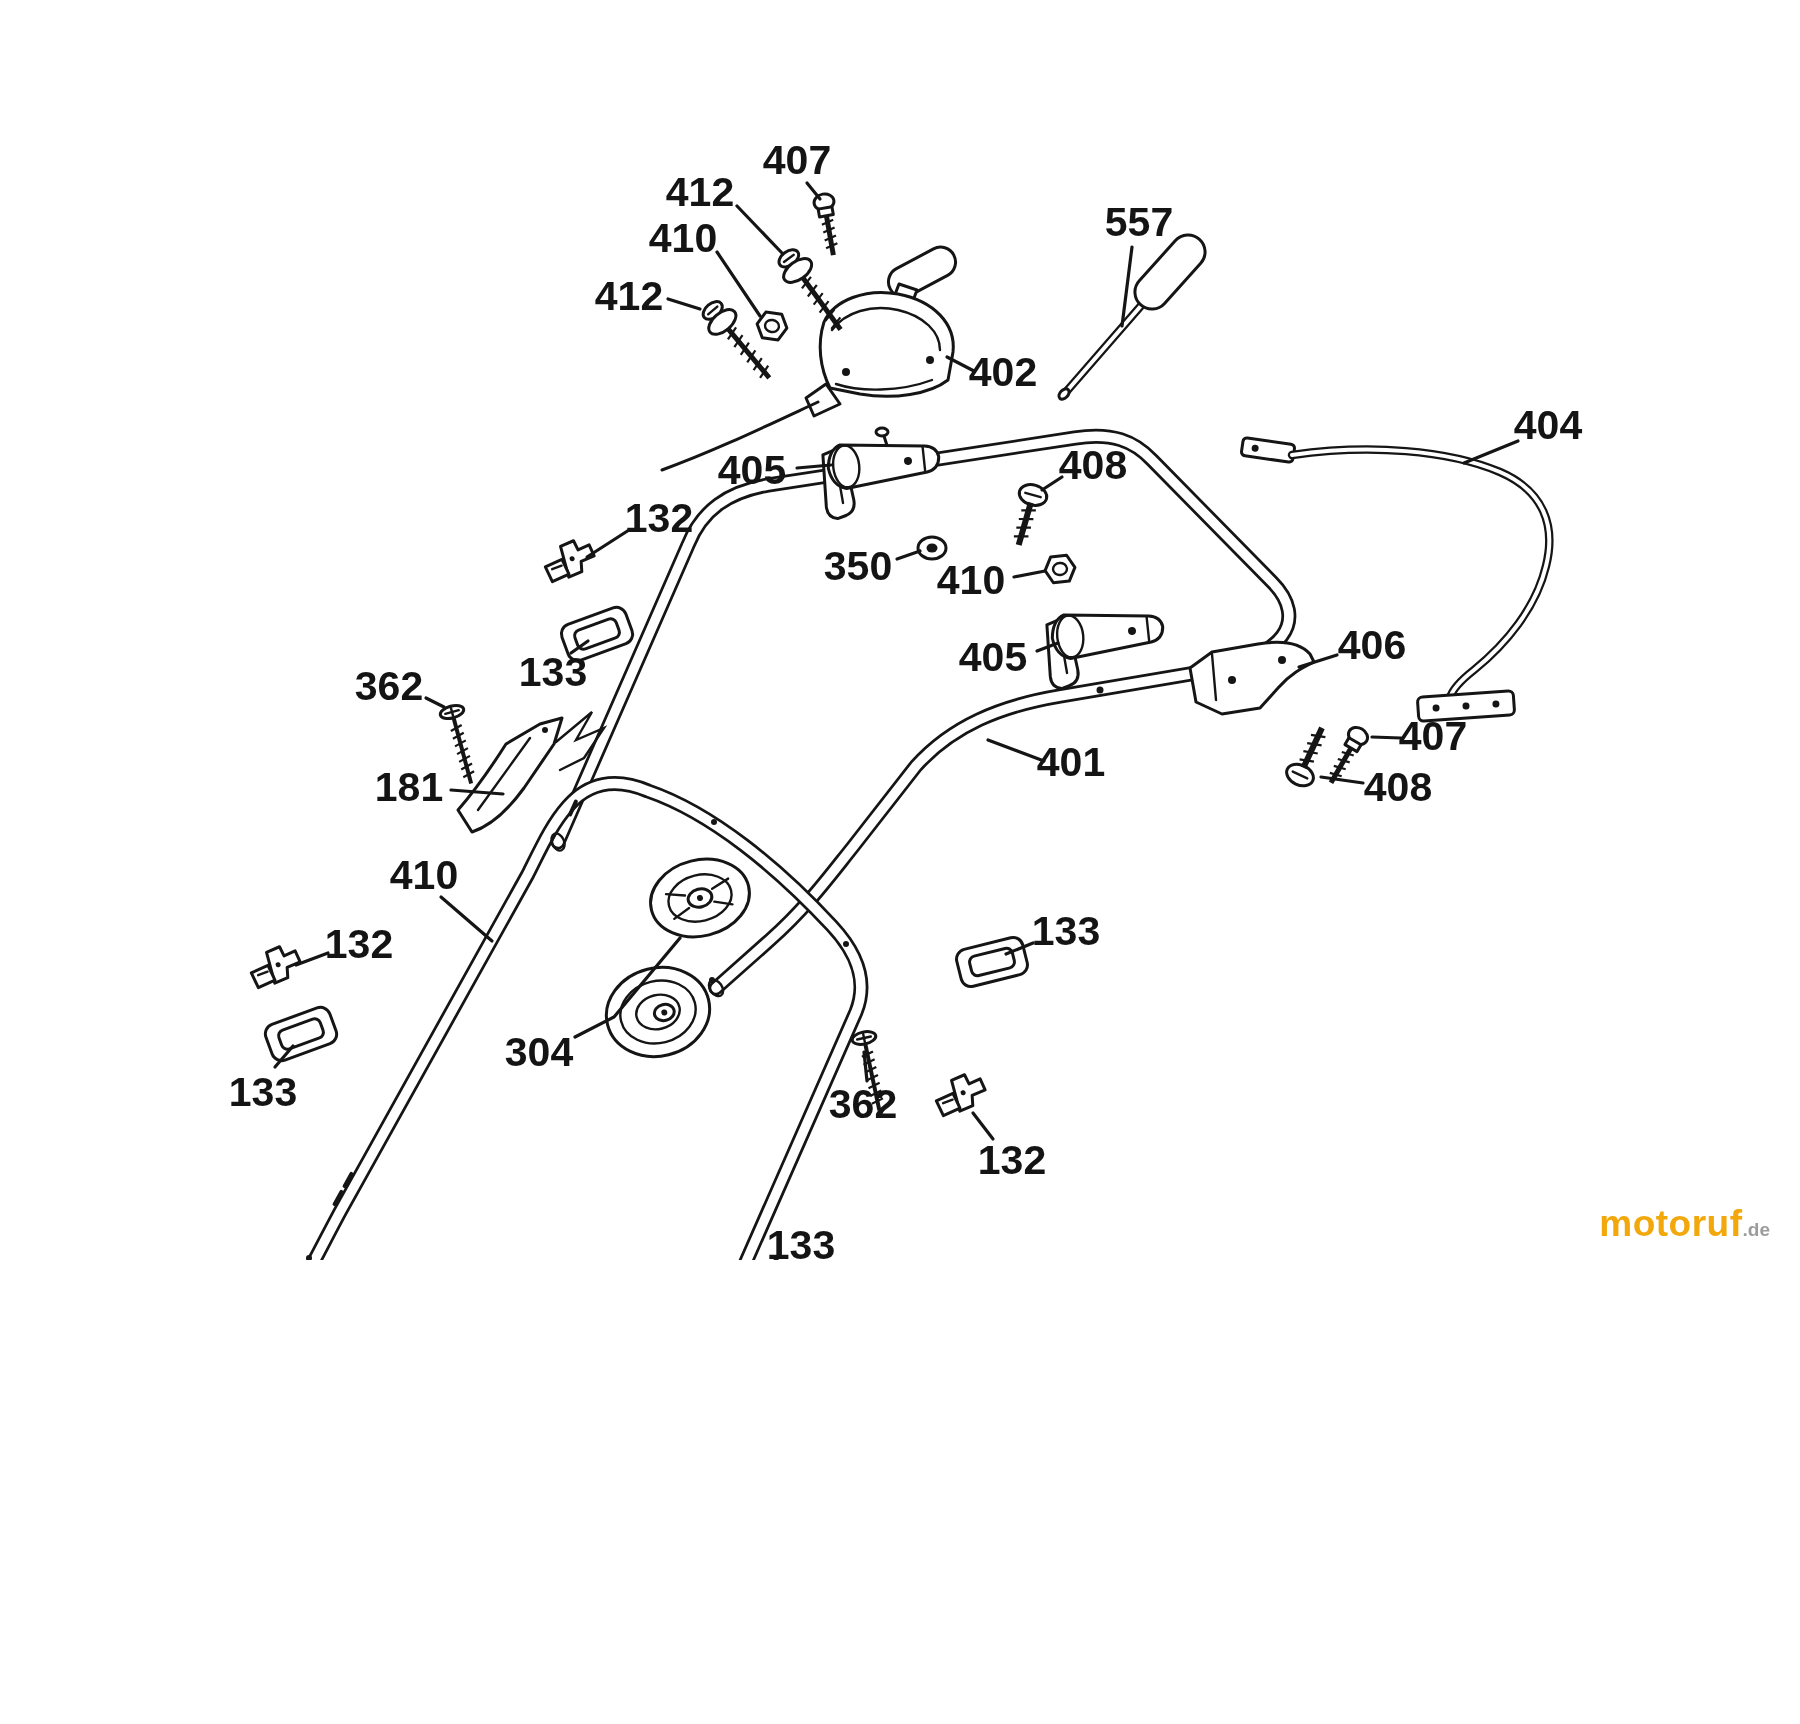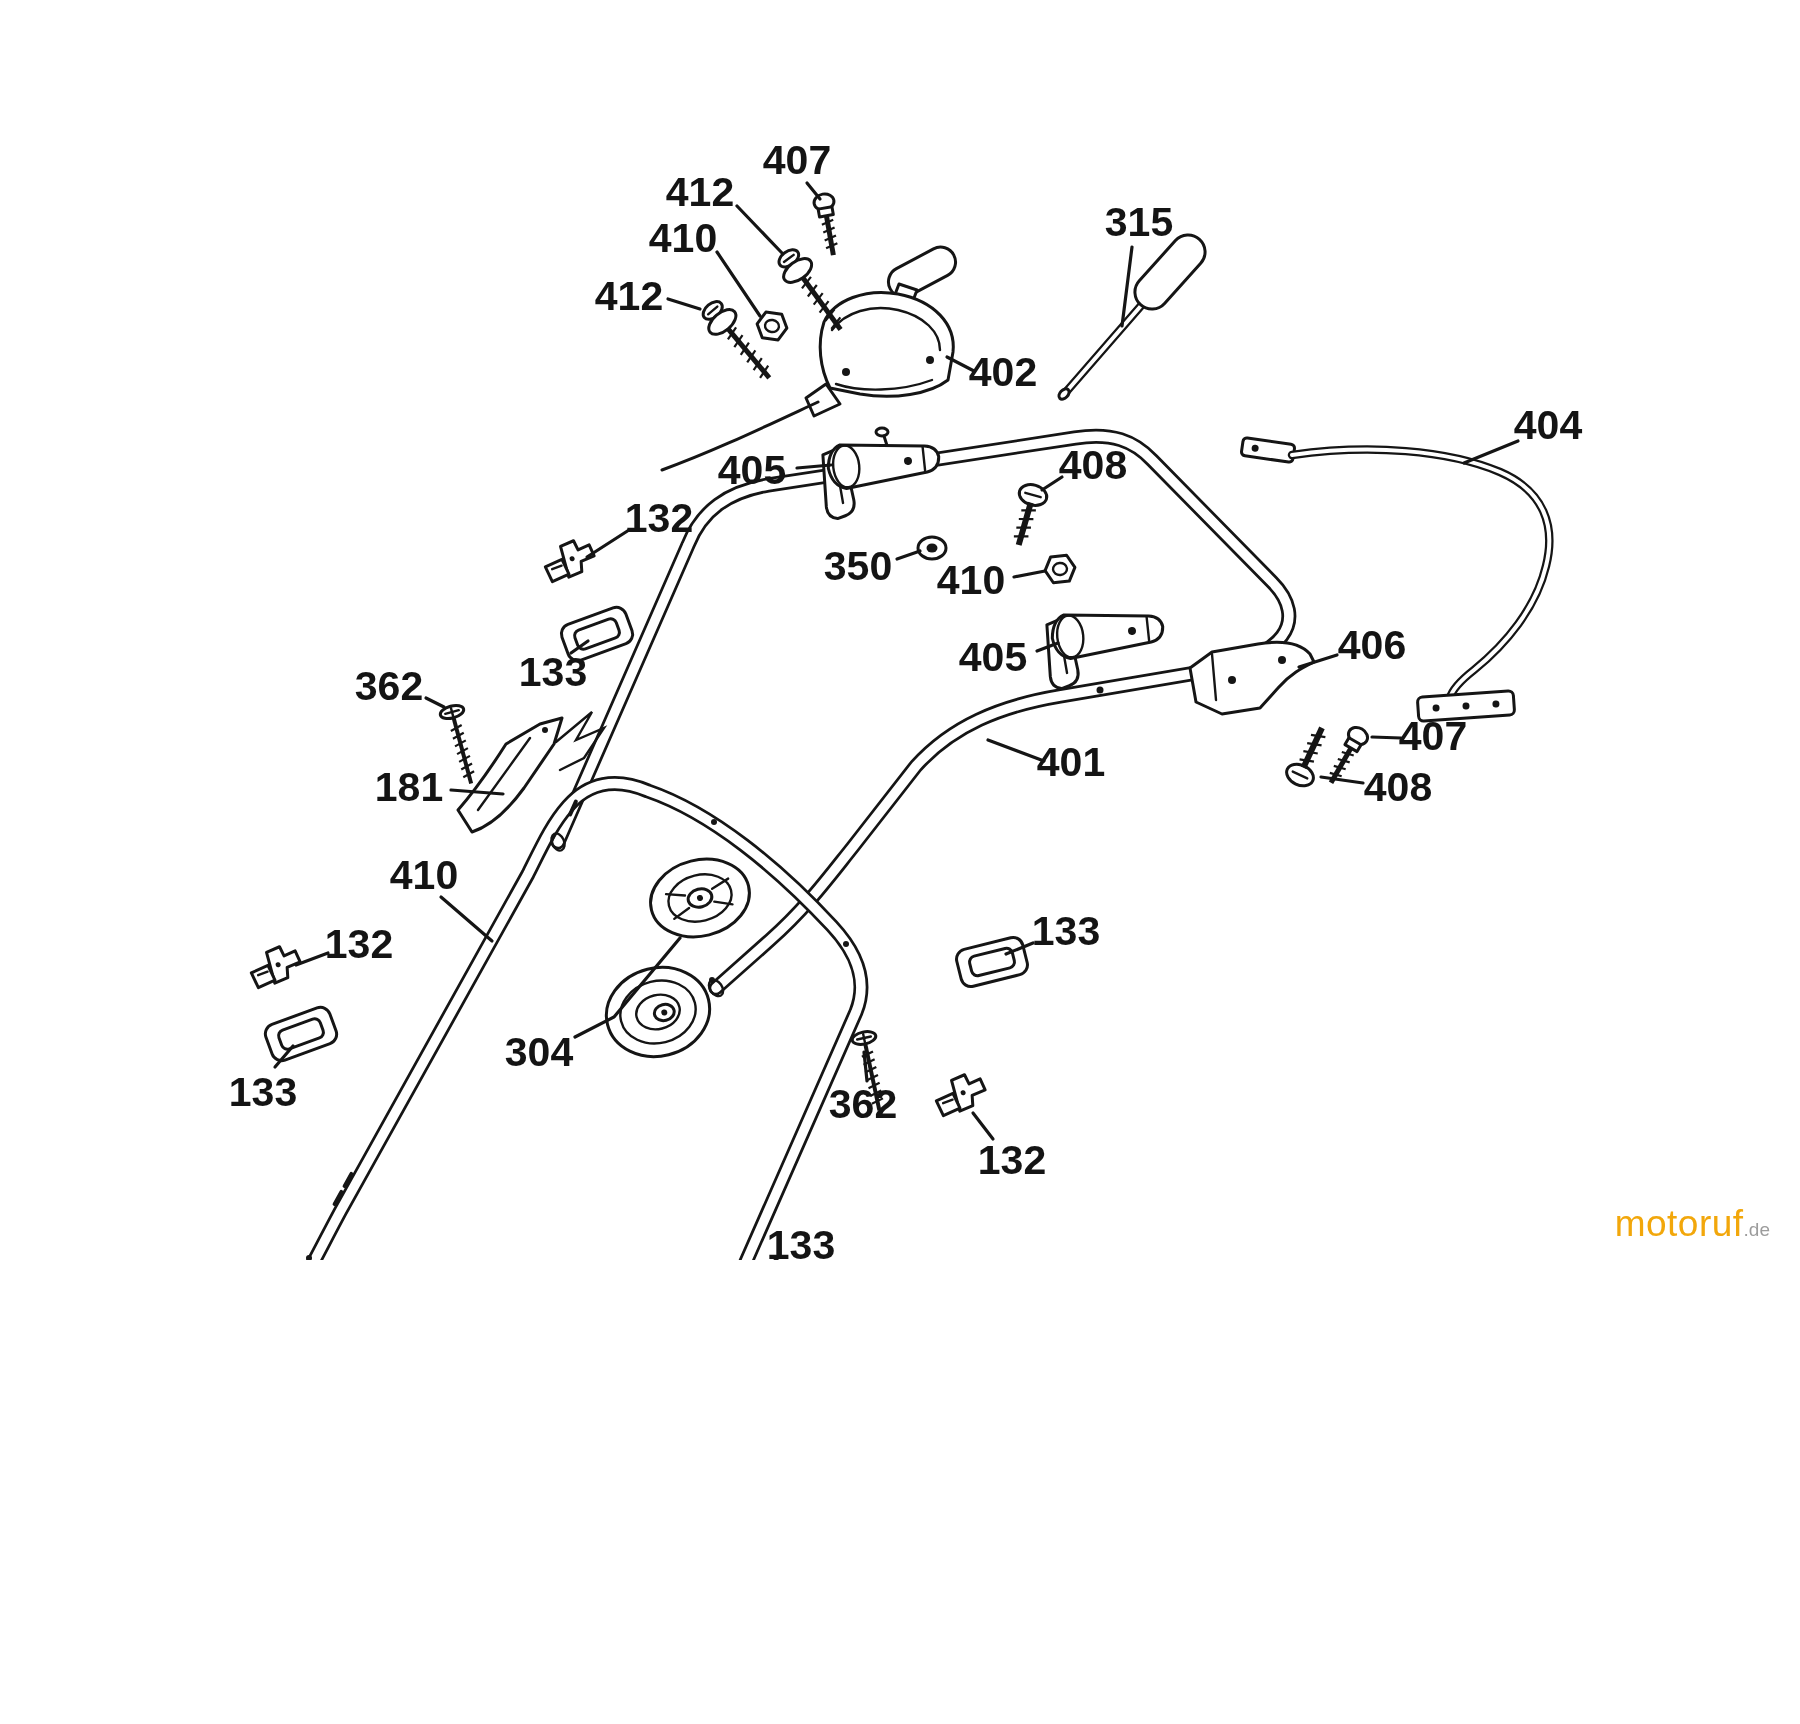--- a/index.html
+++ b/index.html
@@ -7,21 +7,21 @@
   body{font-family:"Liberation Sans", sans-serif}
   .stage{position:relative;width:1800px;height:1260px;background:#fff;overflow:hidden}
   .stage svg{position:absolute;left:0;top:0}
   .lbl{
     position:absolute;transform:translate(-50%,-50%);
     font-family:"Liberation Sans", sans-serif;
     font-size:41px;font-weight:700;color:#141414;white-space:nowrap;line-height:1;
   }
   .watermark{
     position:absolute;right:30px;bottom:18px;
-    font-family:"Liberation Sans", sans-serif;font-weight:400;line-height:1;
+    font-family:"Liberation Sans", sans-serif;font-weight:700;line-height:1;
   }
   .watermark .main{font-size:37px;color:#f2a70b;letter-spacing:.5px}
   .watermark .suffix{font-size:19px;color:#9c9c9c}
   
   .tube-out{fill:none;stroke:#151515;stroke-width:15;stroke-linecap:round;stroke-linejoin:round}
   .tube-in{fill:none;stroke:#ffffff;stroke-width:9.5;stroke-linecap:round;stroke-linejoin:round}
   .rod-out{fill:none;stroke:#151515;stroke-width:8.5;stroke-linecap:round}
   .rod-in{fill:none;stroke:#ffffff;stroke-width:4;stroke-linecap:round}
   .part{fill:#ffffff;stroke:#151515;stroke-width:3;stroke-linejoin:round}
   .detail{fill:none;stroke:#151515;stroke-width:2.4;stroke-linecap:round}
@@ -270,21 +270,21 @@
       <line class="leader" x1="993" y1="1139" x2="973" y2="1113"></line>
       <line class="leader" x1="777" y1="1259" x2="754" y2="1277"></line>
       <line class="leader" x1="856" y1="1309" x2="820" y2="1325"></line>
     </g>
   </svg>
 
   <div class="lbl" style="left:797px;top:160px">407</div>
   <div class="lbl" style="left:700px;top:192px">412</div>
   <div class="lbl" style="left:683px;top:238px">410</div>
   <div class="lbl" style="left:629px;top:296px">412</div>
-  <div class="lbl" style="left:1139px;top:222px">315</div>
+  <div class="lbl" style="left:1139px;top:222px">557</div>
   <div class="lbl" style="left:1003px;top:372px">402</div>
   <div class="lbl" style="left:752px;top:470px">405</div>
   <div class="lbl" style="left:1093px;top:465px">408</div>
   <div class="lbl" style="left:659px;top:518px">132</div>
   <div class="lbl" style="left:858px;top:566px">350</div>
   <div class="lbl" style="left:971px;top:580px">410</div>
   <div class="lbl" style="left:1548px;top:425px">404</div>
   <div class="lbl" style="left:553px;top:672px">133</div>
   <div class="lbl" style="left:389px;top:686px">362</div>
   <div class="lbl" style="left:993px;top:657px">405</div>

